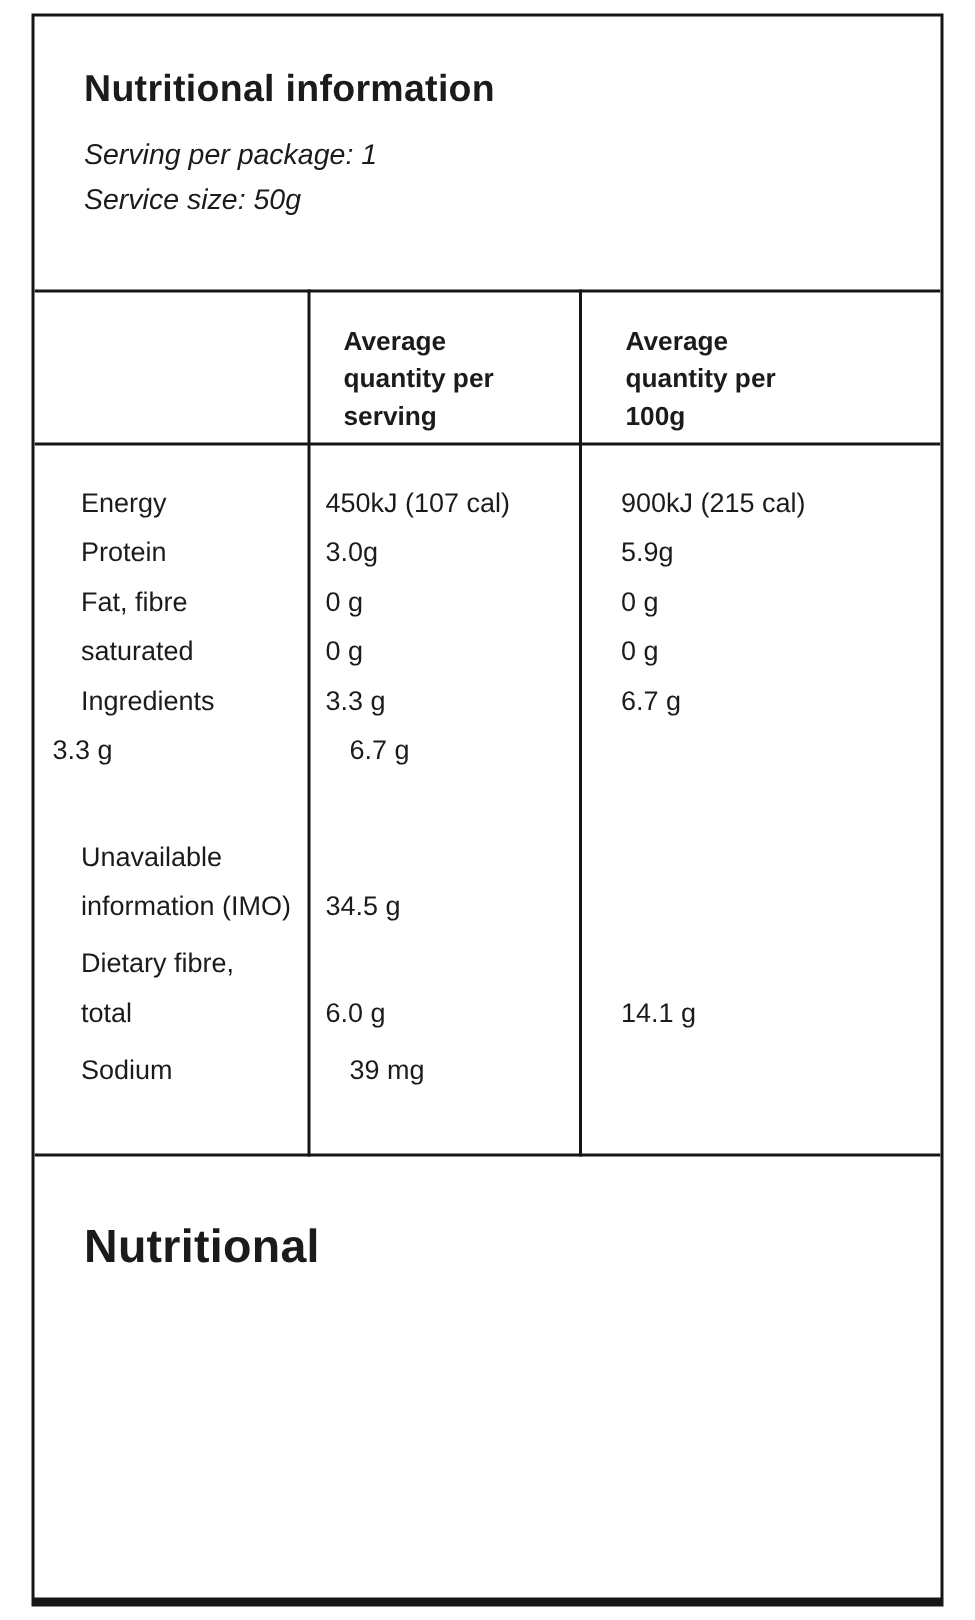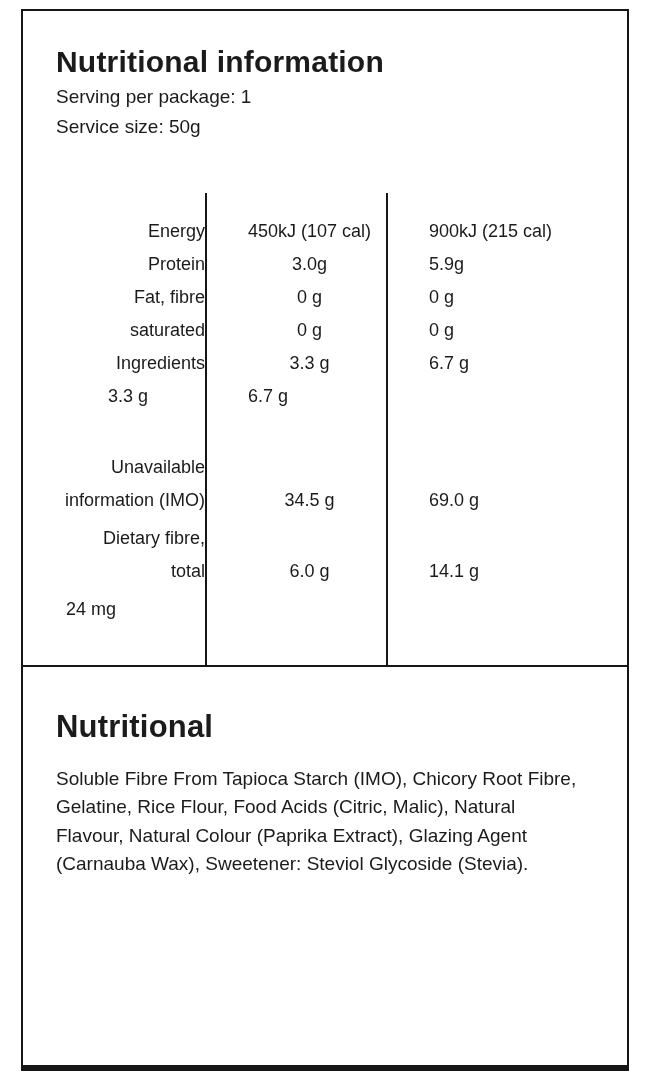--- a/index.html
+++ b/index.html
@@ -21,26 +21,26 @@
     overflow: hidden;
   }
 
   
   .head {
     height: 182px;
     padding: 34px 30px 0 33px;
     overflow: hidden;
   }
   .head h1 {
-    font-size: 30px;
+    font-size: 25px;
     font-weight: 600;
     letter-spacing: 0.2px;
     line-height: 1.15;
   }
-  .head .sub { margin-top: 2px; }
+  .head .sub { margin-top: 15px; font-style: italic; }
   .head .sub p {
     font-size: 19px;
     line-height: 30px;
     font-weight: 400;
   }
 
   
   .table-area { position: relative; }
   .vline {
     position: absolute;
@@ -77,24 +77,24 @@
   .trow {
     display: grid;
     grid-template-columns: 182px 181px 1fr;
     align-items: end;
     font-size: 18px;
     line-height: 33px;
   }
   .trow.first  { padding-top: 22px; }
   .trow.gap-lg { padding-top: 38px; }
   .trow.gap-sm { padding-top: 5px; }
-  .trow .c1 { padding-left: 31px; text-align: right; }
+  .trow .c1 { padding-left: 31px; }
   .trow .c1 .lab { display: inline-block; max-width: 141px; }
-  .trow .c2 { padding-left: 28px; text-align: center; }
-  .trow .c3 { padding-left: 43px; }
+  .trow .c2 { padding-left: 12px; }
+  .trow .c3 { padding-left: 28px; }
 
   
   .ingredients {
     height: 284px;
     padding: 42px 34px 0 33px;
     overflow: hidden;
   }
   .ingredients h2 {
     font-size: 31px;
     font-weight: 600;
@@ -119,20 +119,29 @@
     <div class="sub">
       <p>Serving per package: 1</p>
       <p>Service size: 50g</p>
     </div>
   </section>
 
   <div class="table-area">
     <div class="vline v1"></div>
     <div class="vline v2"></div>
 
+    <div class="thead">
+      <div class="hcell hc1"></div>
+      <div class="hcell hc2">
+        <span class="htxt">Average quantity per serving</span>
+      </div>
+      <div class="hcell hc3">
+        <span class="htxt">Average quantity per 100g</span>
+      </div>
+    </div>
 
     <div class="tbody">
 
       <div class="trow first">
         <div class="c1"><span class="lab">Energy</span></div>
         <div class="c2">450kJ (107 cal)</div>
         <div class="c3">900kJ (215 cal)</div>
       </div>
 
       <div class="trow">
@@ -160,34 +169,33 @@
       </div>
 
       <div class="trow">
         <div class="c2">3.3 g</div>
         <div class="c3">6.7 g</div>
       </div>
 
       <div class="trow gap-lg">
         <div class="c1"><span class="lab">Unavailable information (IMO)</span></div>
         <div class="c2">34.5 g</div>
-        <div class="c3">69.0 g</div>
       </div>
 
       <div class="trow gap-sm">
         <div class="c1"><span class="lab">Dietary fibre, total</span></div>
         <div class="c2">6.0 g</div>
         <div class="c3">14.1 g</div>
       </div>
 
       <div class="trow gap-sm">
-        <div class="c3">24 mg</div>
+        <div class="c1"><span class="lab">Sodium</span></div>
+        <div class="c3">39 mg</div>
       </div>
 
     </div>
   </div>
 
   <section class="ingredients">
     <h2>Nutritional</h2>
-    <p>Soluble Fibre From Tapioca Starch (IMO), Chicory Root Fibre, Gelatine, Rice Flour, Food Acids (Citric, Malic), Natural Flavour, Natural Colour (Paprika Extract), Glazing Agent (Carnauba Wax), Sweetener: Steviol Glycoside (Stevia).</p>
   </section>
 
 </div>
 
 </body></html>

